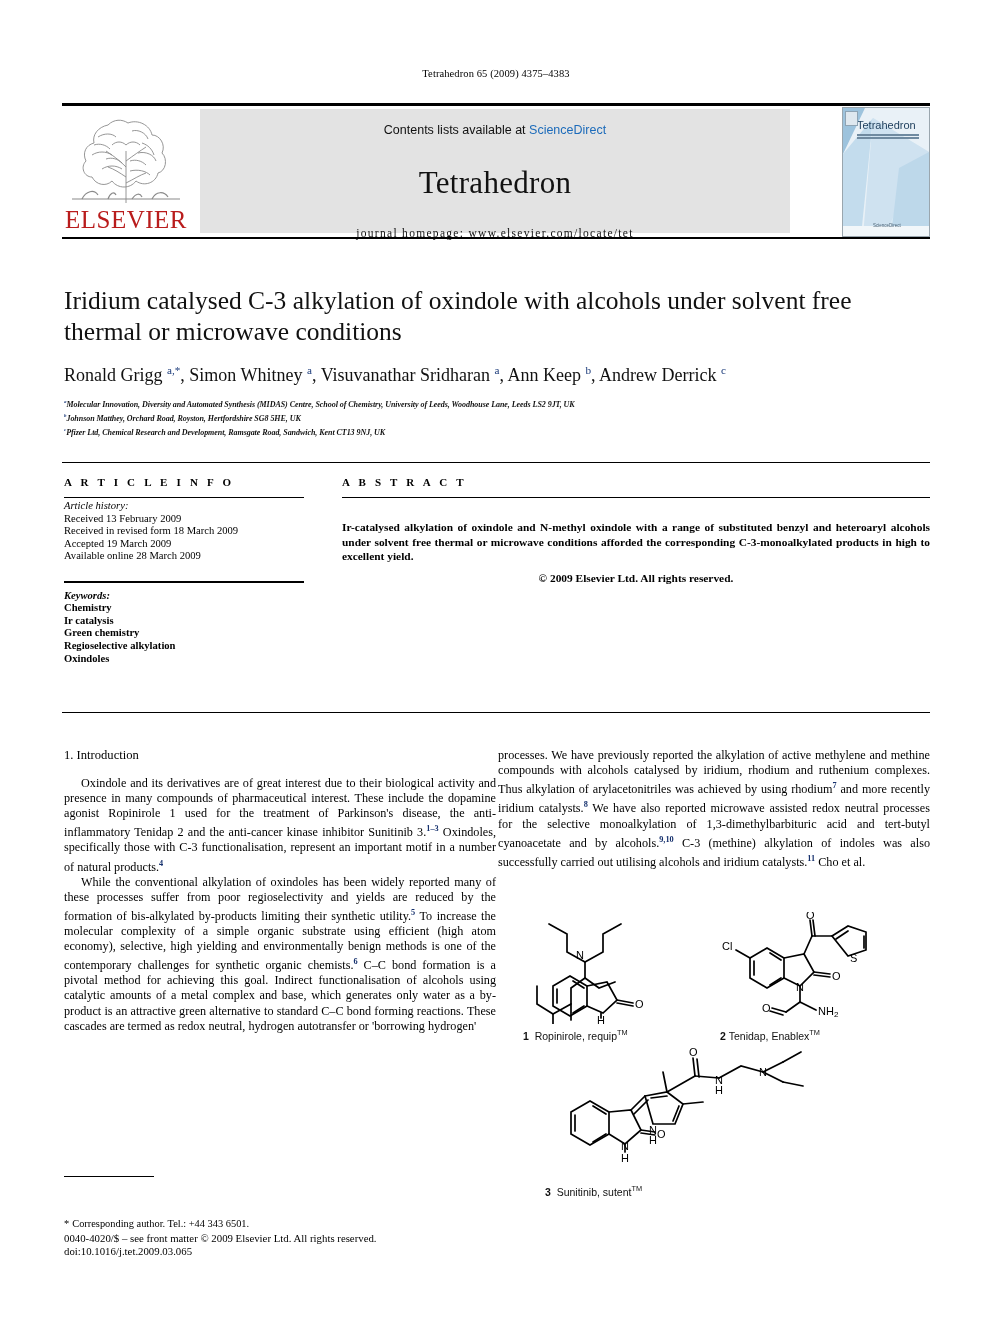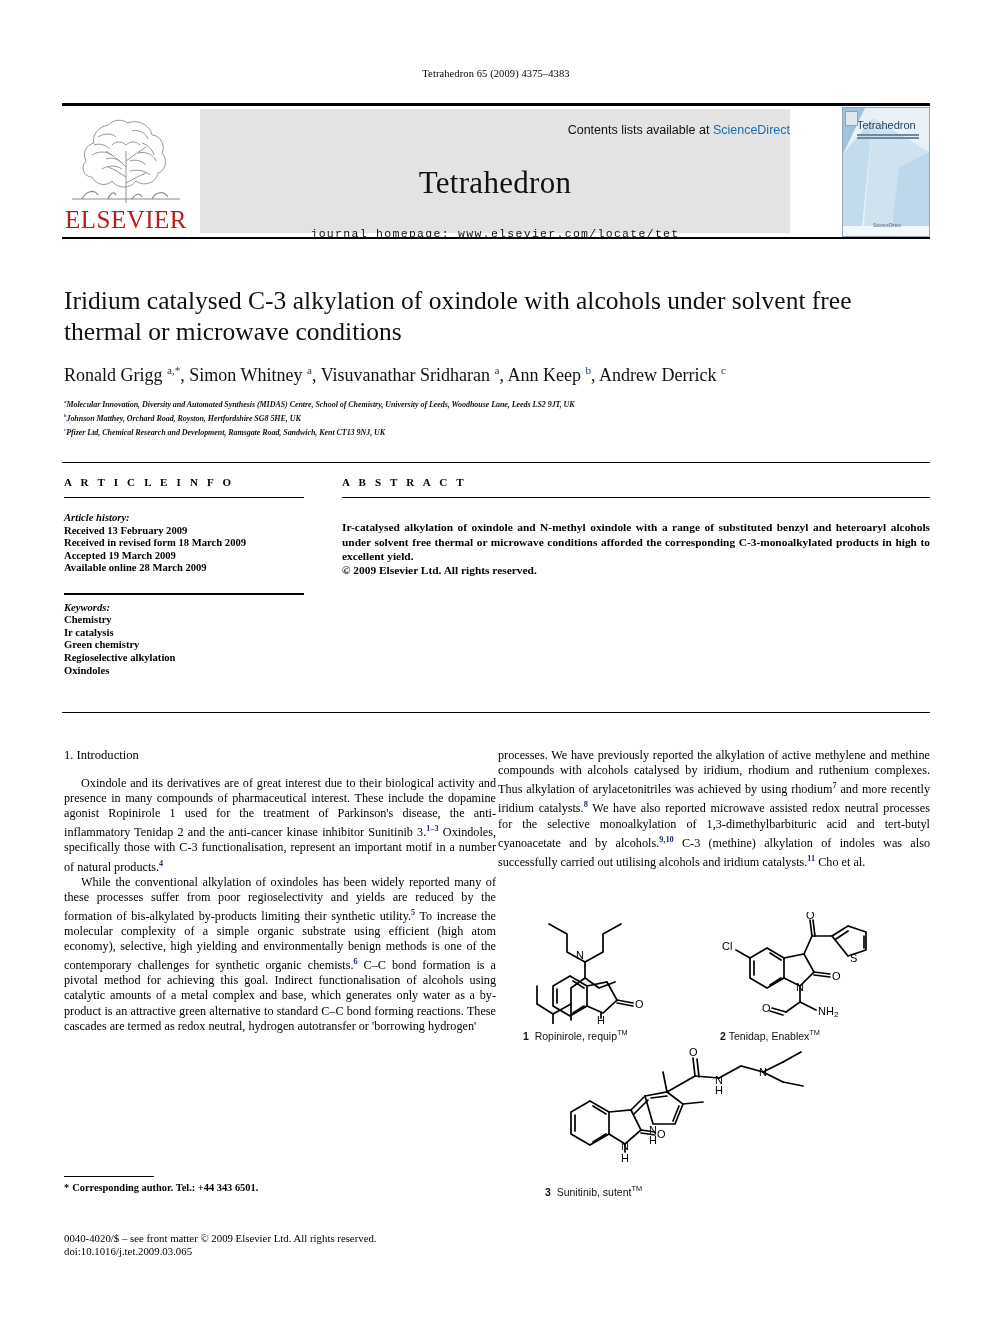--- a/index.html
+++ b/index.html
@@ -88,35 +88,34 @@
     width: 590px;
     height: 124px;
     background: #e3e3e3;
     text-align: center;
   }
   .contents-line {
     margin-top: 14px;
     font-family: "Liberation Sans", sans-serif;
     font-size: 12.5px;
     color: #111;
-    text-align: right;
   }
   .contents-line .sd {
     color: #1c6bba;
   }
   .journal-title {
     margin-top: 28px;
     font-family: "Liberation Serif", serif;
     font-size: 31px;
     color: #111;
     letter-spacing: 0.3px;
   }
   .homepage-line {
     margin-top: 26px;
-    font-family: Liberation Mono, monospace;
+    font-family: Liberation Serif, serif;
     font-size: 11.5px;
     color: #111;
     letter-spacing: 1.3px;
   }
   .cover-thumb {
     position: absolute;
     right: 0;
     top: 4px;
     width: 86px;
     height: 128px;
@@ -230,24 +229,24 @@
     font-size: 11px;
     letter-spacing: 3.2px;
   }
   .thin-rule {
     height: 1px;
     background: #000;
     margin-top: 9px;
   }
   .thin-rule.thick { height: 1.6px; }
   .info-body {
-    margin-top: 14px;
+    margin-top: 2px;
     font-size: 10.6px;
     line-height: 12.6px;
-    font-weight: bold;
+    font-weight: normal;
   }
   .info-body .lbl {
     font-style: italic;
   }
   .kw-block {
     margin-top: 18px;
   }
   .kw-list {
     margin-top: 7px;
     font-size: 10.6px;
@@ -255,22 +254,22 @@
     font-weight: bold;
   }
   .abs-body {
     margin-top: 22px;
     font-size: 11.4px;
     line-height: 14.6px;
     text-align: justify;
     font-weight: bold;
   }
   .abs-copy {
-    margin-top: 0;
-    text-align: left;
+    margin-top: 8px;
+    text-align: center;
     font-size: 11.4px;
     font-weight: bold;
   }
   .info-rule-bottom {
     position: absolute;
     left: 62px;
     top: 712px;
     width: 868px;
     height: 1px;
     background: #000;
@@ -326,25 +325,24 @@
     position: absolute;
     left: 64px;
     top: 1176px;
     width: 90px;
     height: 1px;
     background: #000;
   }
   .footnote {
     position: absolute;
     left: 64px;
-    top: 1181px;
+    top: 1217px;
     width: 430px;
     font-size: 10.4px;
     line-height: 13px;
-    font-weight: bold;
   }
   .footnote .star { margin-right: 3px; }
   .footnote .ital { font-style: italic; }
   .footnote a, .footnote .mail {
     color: #1a3a8a;
   }
   .issn {
     position: absolute;
     left: 64px;
     top: 1232px;

